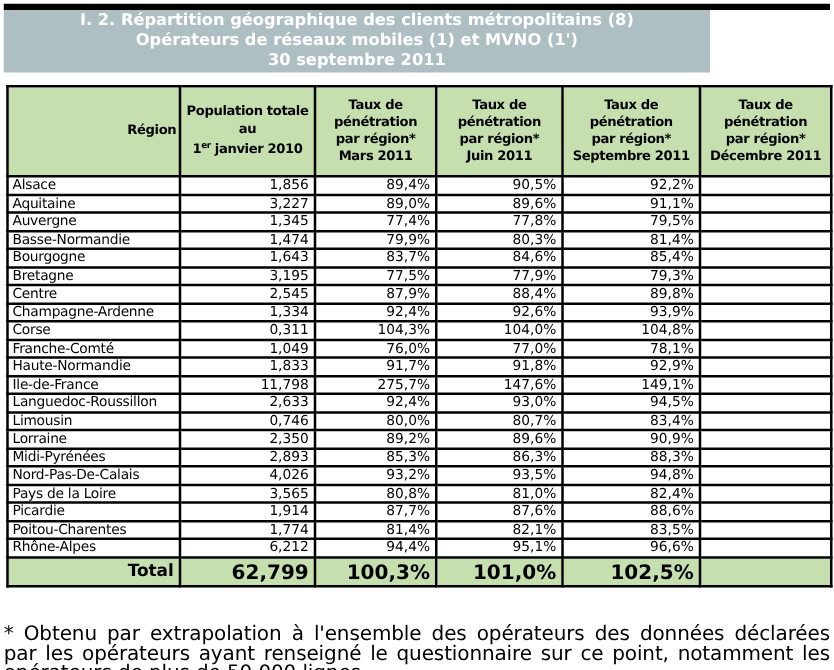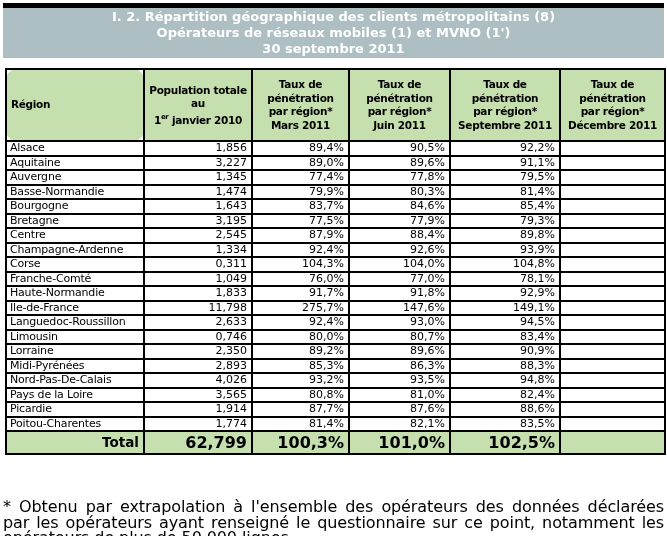--- a/index.html
+++ b/index.html
@@ -13,42 +13,42 @@
     background:#ffffff;
     font-family:"DejaVu Sans", sans-serif;
     position:relative;
     color:#000;
   }
   .top-rule{
     position:absolute;top:3px;left:3px;width:661px;height:5px;
     background:var(--border);
   }
   .banner{
-    position:absolute;top:8px;left:3px;width:661px;height:50px;
+    position:absolute;top:8px;left:3px;width:565px;height:50px;
     background:var(--banner-bg);
     color:#ffffff;font-weight:bold;font-size:13px;line-height:16px;
     display:flex;flex-direction:column;justify-content:center;
     text-align:center;
   }
   table.main{
     position:absolute;top:68px;left:5px;width:659px;
     border-collapse:collapse;table-layout:fixed;
   }
   table.main th, table.main td{
     border:2px solid var(--border);
     overflow:hidden;
   }
   thead th{
     background:var(--green);
     font-size:10.5px;font-weight:bold;line-height:13.5px;
     letter-spacing:-0.3px;
     height:68px;vertical-align:middle;
     padding:1px 2px;
   }
-  thead th.align-left{text-align:left;padding-left:4px;border-radius:11px;}
+  thead th.align-left{text-align:right;padding-left:4px;}
   thead th div{white-space:nowrap;}
   thead sup{font-size:7px;}
   tbody td{
     font-size:11px;line-height:12px;height:12.5px;
     padding:0 4px;white-space:nowrap;
   }
   tbody td.cell-region{text-align:left;letter-spacing:-0.2px;padding-left:3px;}
   tbody td.cell-num{text-align:right;}
   tfoot td{
     background:var(--green);
@@ -273,20 +273,28 @@
         <td class="cell-num"></td>
       </tr>
       <tr>
         <td class="cell-region">Poitou-Charentes</td>
         <td class="cell-num">1,774</td>
         <td class="cell-num">81,4%</td>
         <td class="cell-num">82,1%</td>
         <td class="cell-num">83,5%</td>
         <td class="cell-num"></td>
       </tr>
+      <tr>
+        <td class="cell-region">Rhône-Alpes</td>
+        <td class="cell-num">6,212</td>
+        <td class="cell-num">94,4%</td>
+        <td class="cell-num">95,1%</td>
+        <td class="cell-num">96,6%</td>
+        <td class="cell-num"></td>
+      </tr>
     </tbody>
   <tfoot>
       <tr id="total-row">
         <td class="cell-region">Total</td>
         <td class="cell-num">62,799</td>
         <td class="cell-num">100,3%</td>
         <td class="cell-num">101,0%</td>
         <td class="cell-num">102,5%</td>
         <td class="cell-num"></td>
       </tr>

